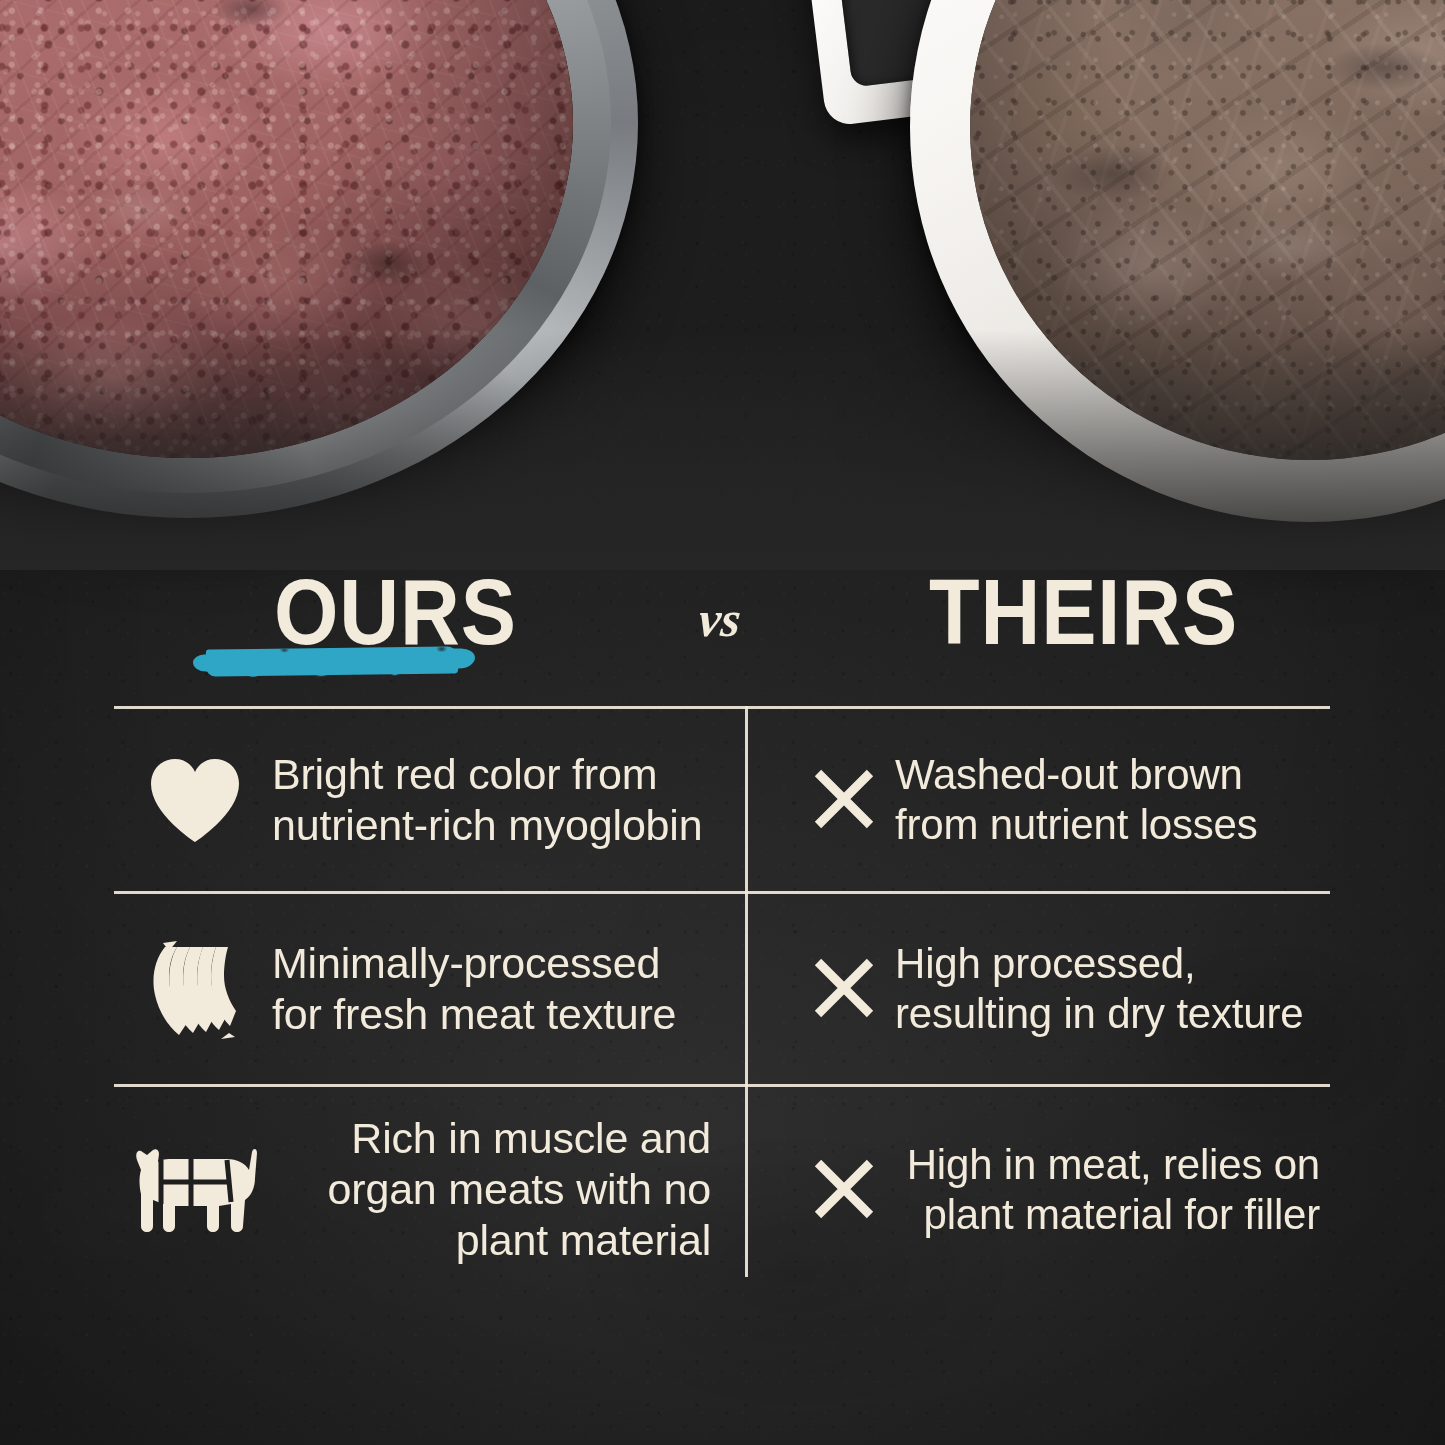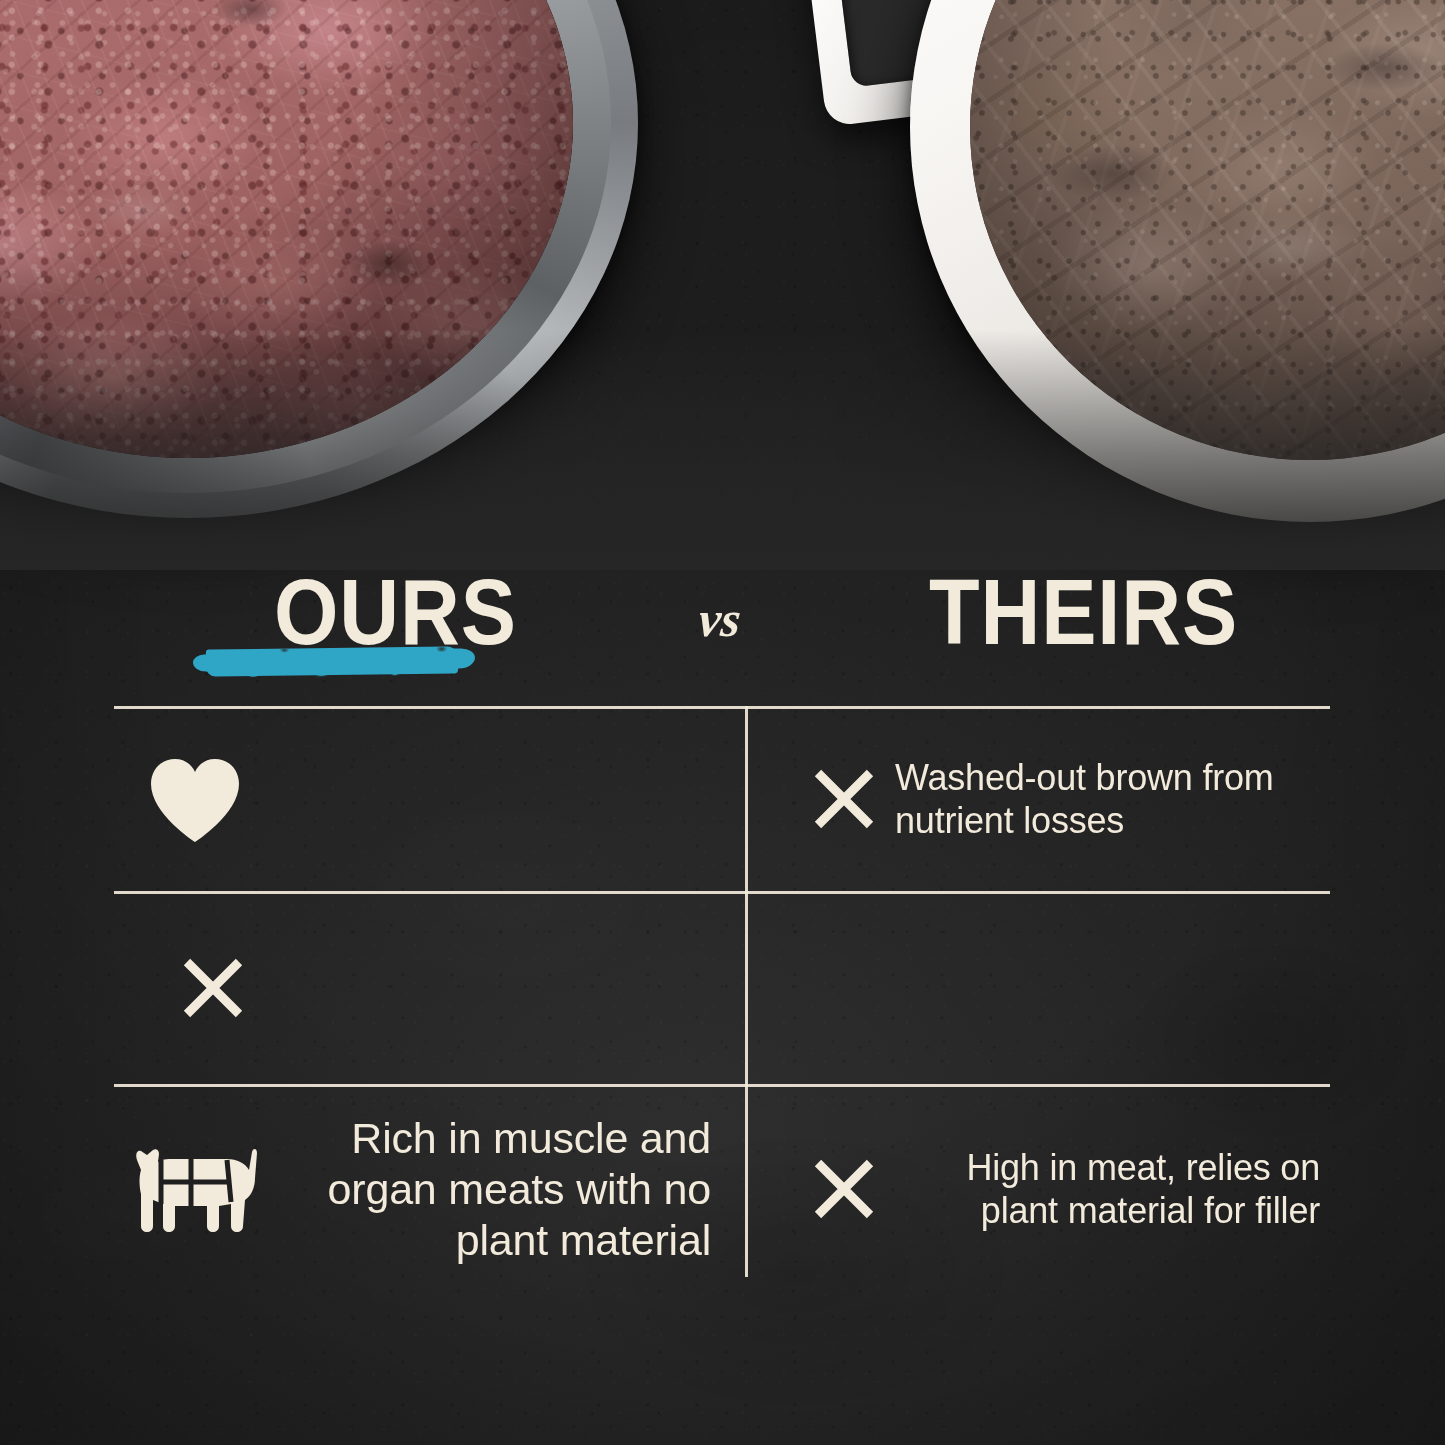--- a/index.html
+++ b/index.html
@@ -342,21 +342,21 @@
   .ico.ours-ico{ width:154px; }
   .ico.x-ico{ width:104px; }
 
   .ctext{
     color:#F2EADB;
     font-size:43px;
     line-height:1.19;
     font-weight:400;
     letter-spacing:-.2px;
   }
-  .cell.theirs .ctext{ font-size:36px; }
+  .cell.theirs .ctext{ font-size:42px; }
 </style>
 </head>
 <body>
 
 <div id="stage">
 
   <div class="slate-base"></div>
   <div class="slate-mottle"></div>
   <div class="slate-grain"></div>
   <div class="slate-vignette"></div>
@@ -406,40 +406,58 @@
 
     <div class="hrule"></div>
 
     <div class="row r1">
       <div class="cell ours">
         <div class="ico ours-ico">
           <svg width="96" height="88" viewBox="0 0 96 88" aria-hidden="true">
             <path d="M48 86 C48 86 4 58 4 28 C4 12 16 3 28 3 C38 3 45 9 48 16 C51 9 58 3 68 3 C80 3 92 12 92 28 C92 58 48 86 48 86 Z" fill="#F2EADB"></path>
           </svg>
         </div>
+        <div class="ctext">Bright red color from nutrient-rich myoglobin</div>
       </div>
       <div class="cell theirs">
         <div class="ico x-ico">
           <svg width="62" height="62" viewBox="0 0 62 62" aria-hidden="true">
             <path d="M6 4 L58 56 M58 4 L6 56" stroke="#F2EADB" stroke-width="9" stroke-linecap="butt"></path>
           </svg>
         </div>
         <div class="ctext">Washed-out brown from nutrient losses</div>
       </div>
     </div>
 
     <div class="hrule"></div>
 
     <div class="row r2">
+      <div class="cell ours">
+        <div class="ico ours-ico">
+          <svg width="104" height="104" viewBox="0 0 104 104" aria-hidden="true">
+            <g fill="#F2EADB">
+              <path d="M22 10 C12 22 8 40 12 58 C16 76 26 90 36 98 L44 86 C34 74 26 56 26 40 C26 28 29 18 34 10 Z"></path>
+              <path d="M34 10 C27 22 24 40 28 58 C32 75 41 88 50 96 L57 84 C48 72 40 55 40 40 C40 28 43 18 47 10 Z"></path>
+              <path d="M47 10 C41 22 38 40 42 58 C46 75 55 88 63 95 L70 82 C61 70 54 54 54 40 C54 28 57 18 60 10 Z"></path>
+              <path d="M60 10 C55 22 52 40 56 58 C60 74 68 86 76 93 L83 80 C74 68 68 53 68 40 C68 28 70 18 73 10 Z"></path>
+              <path d="M73 10 C69 22 66 40 70 57 C73 71 80 82 87 89 L93 74 C86 64 81 51 81 39 C81 27 83 17 85 10 Z"></path>
+              <path d="M20 6 L34 4 L26 14 Z"></path>
+              <path d="M86 96 L92 100 L78 102 Z"></path>
+            </g>
+          </svg>
+        </div>
+        <div class="ctext">Minimally-processed for fresh meat texture</div>
+      </div>
       <div class="cell theirs">
         <div class="ico x-ico">
           <svg width="62" height="62" viewBox="0 0 62 62" aria-hidden="true">
             <path d="M6 4 L58 56 M58 4 L6 56" stroke="#F2EADB" stroke-width="9" stroke-linecap="butt"></path>
           </svg>
         </div>
+        <div class="ctext">High processed, resulting in dry texture</div>
       </div>
     </div>
 
     <div class="hrule"></div>
 
     <div class="row r3">
       <div class="cell ours">
         <div class="ico ours-ico">
           <svg width="128" height="104" viewBox="0 0 128 104" aria-hidden="true">
             <g fill="#F2EADB">

